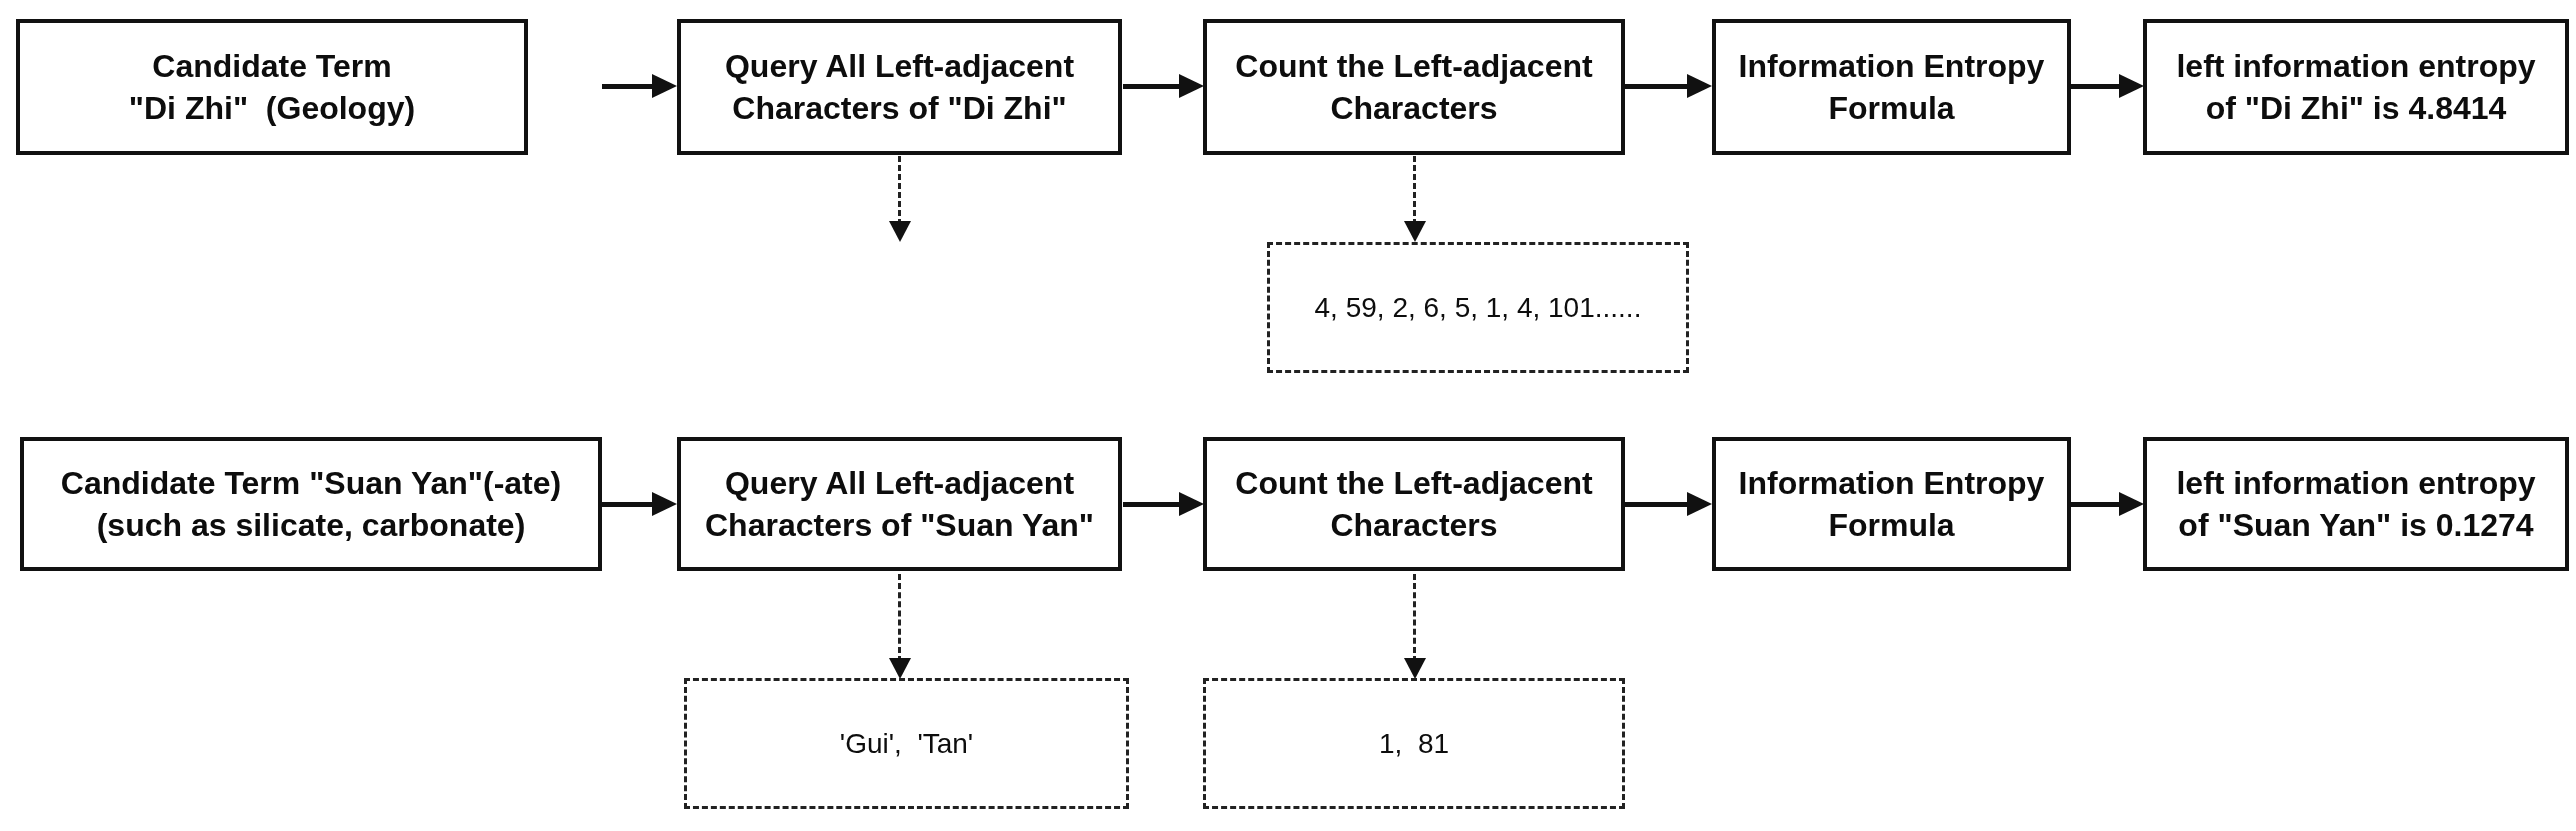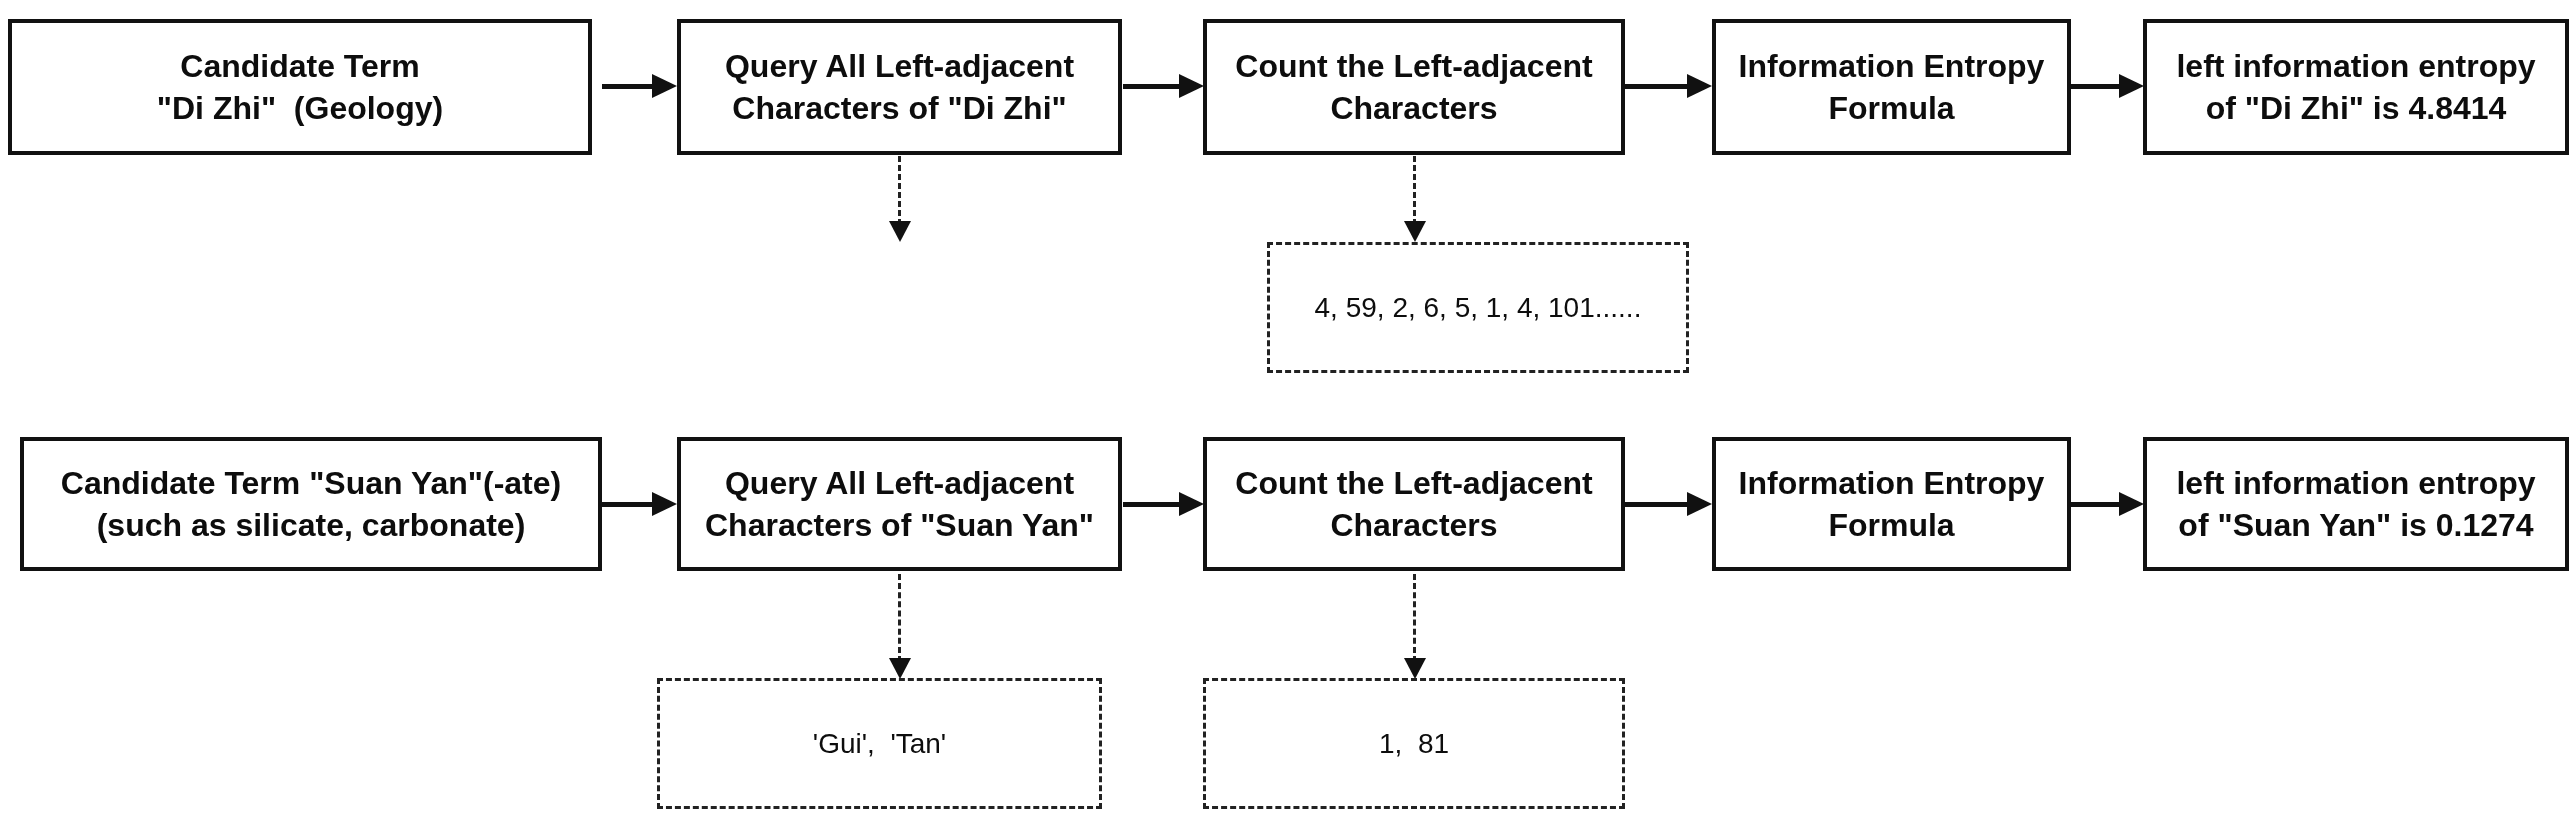--- a/index.html
+++ b/index.html
@@ -64,21 +64,21 @@
     border-left: 11px solid transparent;
     border-right: 11px solid transparent;
   }
   i { display: block; }
 </style>
 </head>
 <body>
 
 <div id="stage">
 
-  <div class="box" style="left:8px;   top:18.5px; width:584px; height:136px;text-align:center;">Candidate Term
+  <div class="box" style="left:16px;   top:18.5px; width:512px; height:136px;text-align:center;">Candidate Term
 "Di Zhi"  (Geology)</div>
   <div class="box" style="left:677px; top:18.5px; width:445px; height:136px;">Query All Left-adjacent
 Characters of "Di Zhi"</div>
   <div class="box" style="left:1203px; top:18.5px; width:422px; height:136px;">Count the Left-adjacent
 Characters</div>
   <div class="box" style="left:1712px; top:18.5px; width:359px; height:136px;">Information Entropy
 Formula</div>
   <div class="box" style="left:2143px; top:18.5px; width:426px; height:136px;">left information entropy
 of "Di Zhi" is 4.8414</div>
 
@@ -140,17 +140,17 @@
 
   <div class="varrow" style="left:900px; top:574px; height:105px;">
       <i class="shaft"></i>
       <i class="head"></i>
     </div>
   <div class="varrow" style="left:1415px; top:574px; height:105px;">
       <i class="shaft"></i>
       <i class="head"></i>
     </div>
 
-  <div class="note" style="left:657px; top:678px; width:445px; height:131px;text-align:right;">'Gui',  'Tan'</div>
+  <div class="note" style="left:684px; top:678px; width:445px; height:131px;text-align:right;">'Gui',  'Tan'</div>
   <div class="note" style="left:1203px; top:678px; width:422px; height:131px;">1,  81</div>
 
 </div>
 
 
 </body></html>

